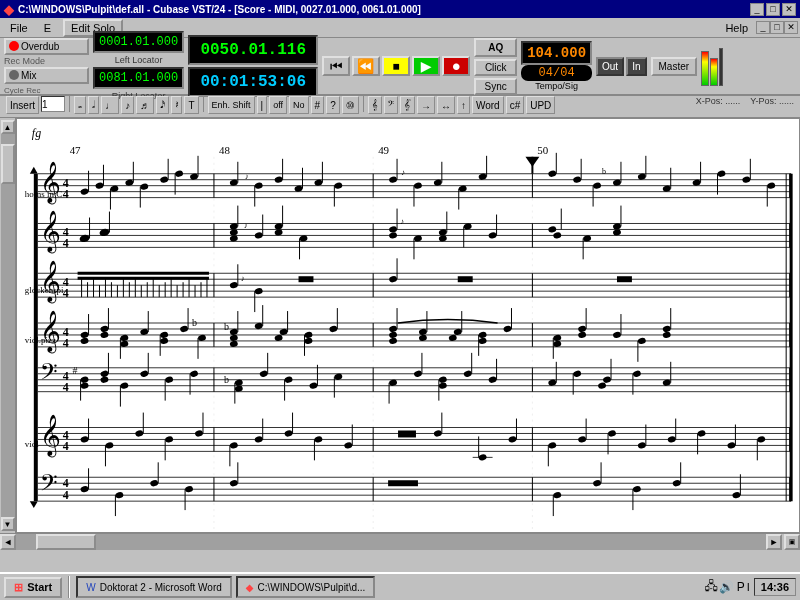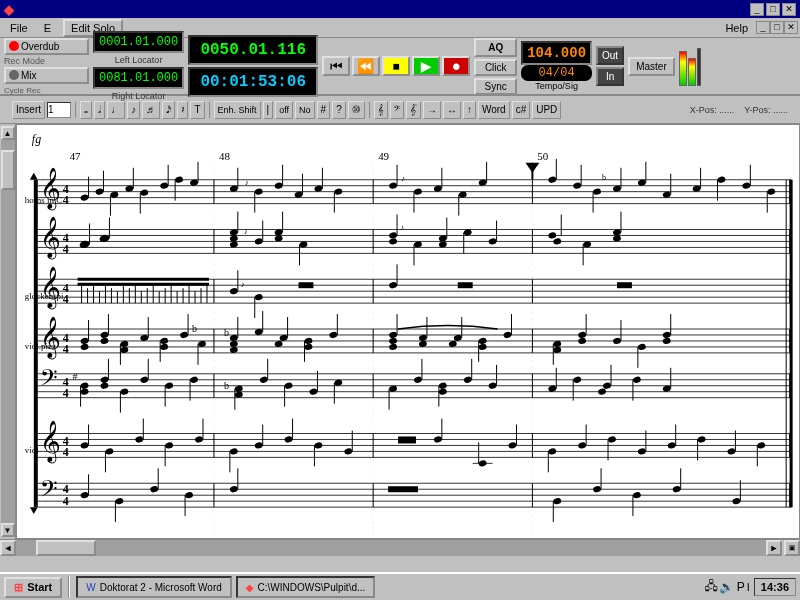--- a/index.html
+++ b/index.html
@@ -178,21 +178,21 @@
       border-radius: 7px;
     }
     .tempo-group {
       display: flex; flex-direction: column;
     }
     .tempo-label {
       font-size: 9px; text-align: center;
     }
 
     .out-in-btns {
-      display: flex; flex-direction: column; gap: 2px;
+      display: flex; flex-direction: row; gap: 2px;
     }
     .out-btn, .in-btn {
       background: #444;
       border: 2px outset #888;
       color: white;
       font-size: 10px;
       padding: 2px 4px;
       cursor: pointer;
     }
 
@@ -210,25 +210,24 @@
     }
     .meter-bar {
       width: 8px;
       background: linear-gradient(to top, #00cc00 0%, #ffff00 70%, #ff0000 100%);
       border: 1px solid #666;
     }
 
     
     .score-toolbar {
       background: #c0c0c0;
-      height: 28px;
+      height: 22px;
       display: flex;
-      align-items: center;
       border-bottom: 1px solid #888;
-      padding: 0 12px;
+      padding: 0 6px;
       gap: 2px;
     }
     .score-tool {
       background: #c0c0c0;
       border: 1px outset #e0e0e0;
       padding: 1px 3px;
       font-size: 10px;
       cursor: pointer;
       height: 18px;
       display: flex; align-items: center;
@@ -344,20 +343,21 @@
     .toolbar-spacer { flex: 1; }
   </style>
 </head>
 <body>
 
 <div class="main-window">
 
   <div class="title-bar">
     <div class="title-bar-left">
       <span style="color:#ff4444; font-size:13px;">◆</span>
+      <span style="font-size:10px;font-weight:bold;">C:\WINDOWS\Pulpit\def.all - Cubase VST/24 - [Score - MIDI, 0027.01.000, 0061.01.000]</span>
     </div>
     <div class="title-bar-right">
       <button class="title-btn">_</button>
       <button class="title-btn">□</button>
       <button class="title-btn">✕</button>
     </div>
   </div>
 
   <div class="menu-bar">
     <span class="menu-item">File</span>

